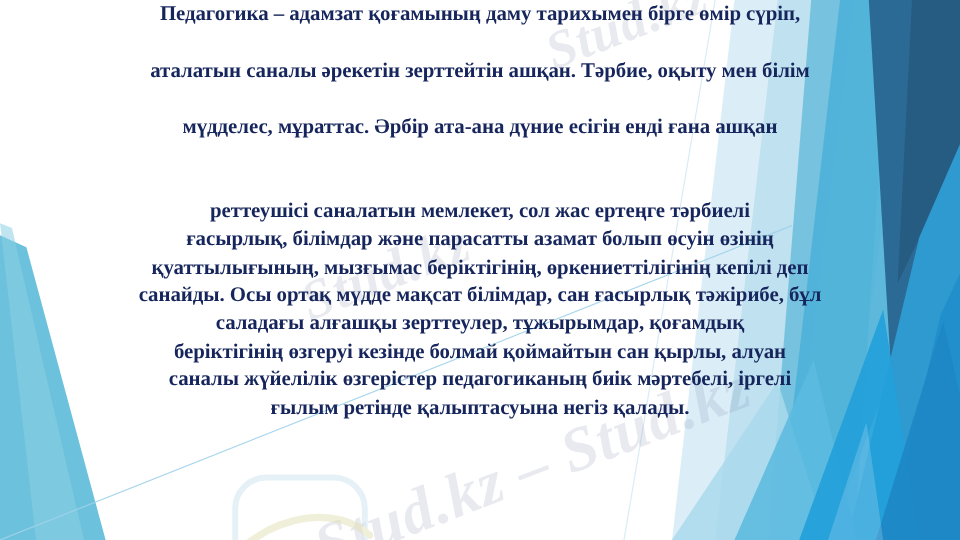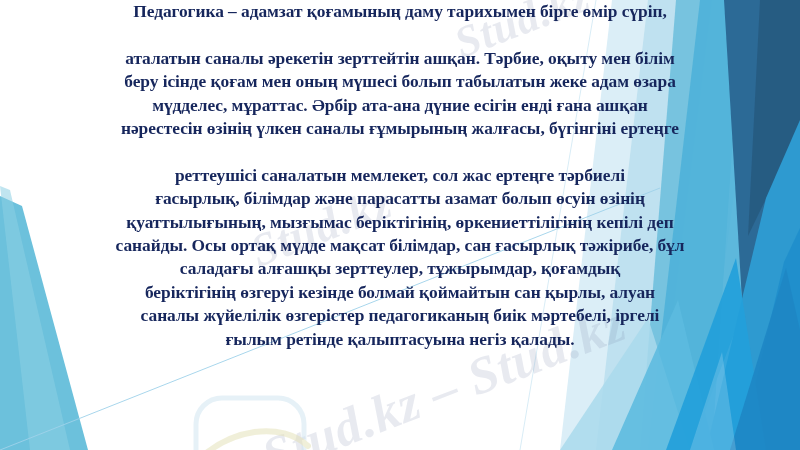--- a/index.html
+++ b/index.html
@@ -119,23 +119,23 @@
     <rect x="10" y="6" width="108" height="92" rx="26" ry="26" fill="none" stroke="#cfe4f0" stroke-width="5"></rect>
     <path d="M6 74 C 44 34, 96 30, 122 54" fill="none" stroke="#e3e0b4" stroke-width="6" stroke-linecap="round"></path>
     <path d="M14 96 C 50 66, 92 64, 114 86" fill="none" stroke="#e8e6c6" stroke-width="5" stroke-linecap="round"></path>
     <path d="M34 88 L 92 74 L 58 104 Z" fill="#e6e3bc" opacity="0.8"></path>
   </svg>
 
   <div id="text-block">
     <span>Педагогика – адамзат қоғамының даму тарихымен бірге өмір сүріп,</span><br>
     <br>
     <span>аталатын саналы әрекетін зерттейтін ашқан. Тәрбие, оқыту мен білім</span><br>
-    <span>беру ісінде қоғам мен оның мүшесі болып табылатын жеке адам өзара</span><br>
+    <br>
     <span>мүдделес, мұраттас. Әрбір ата-ана дүние есігін енді ғана ашқан</span><br>
-    <span>нәрестесін өзінің үлкен саналы ғұмырының жалғасы, бүгінгіні ертеңге</span><br>
+    <br>
     <br>
     <span>реттеушісі саналатын мемлекет, сол жас ертеңге тәрбиелі</span><br>
     <span>ғасырлық, білімдар және парасатты азамат болып өсуін өзінің</span><br>
     <span>қуаттылығының, мызғымас беріктігінің, өркениеттілігінің кепілі деп</span><br>
     <span>санайды. Осы ортақ мүдде мақсат білімдар, сан ғасырлық тәжірибе, бұл</span><br>
     <span>саладағы алғашқы зерттеулер, тұжырымдар, қоғамдық</span><br>
     <span>беріктігінің өзгеруі кезінде болмай қоймайтын сан қырлы, алуан</span><br>
     <span>саналы жүйелілік өзгерістер педагогиканың биік мәртебелі, іргелі</span><br>
     <span>ғылым ретінде қалыптасуына негіз қалады.</span>
   </div>

